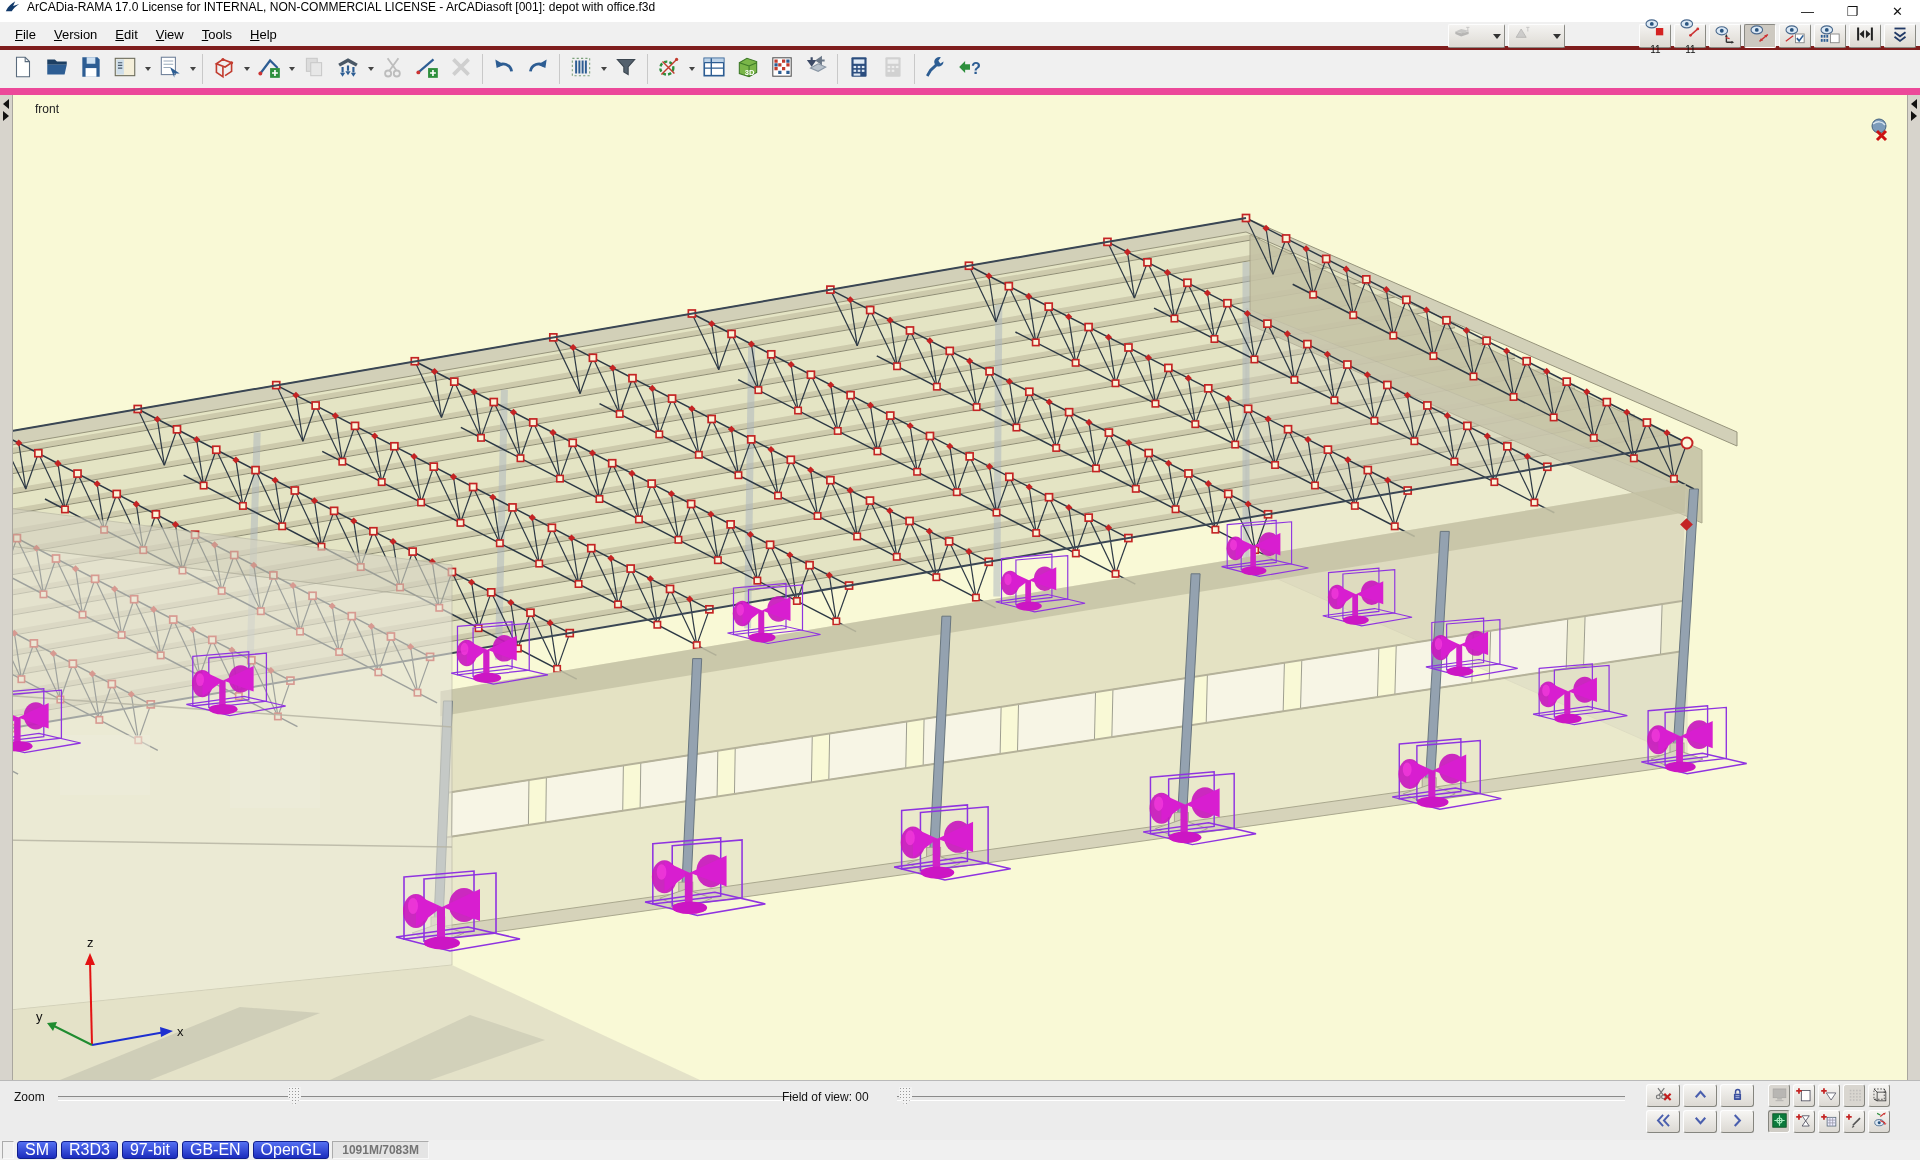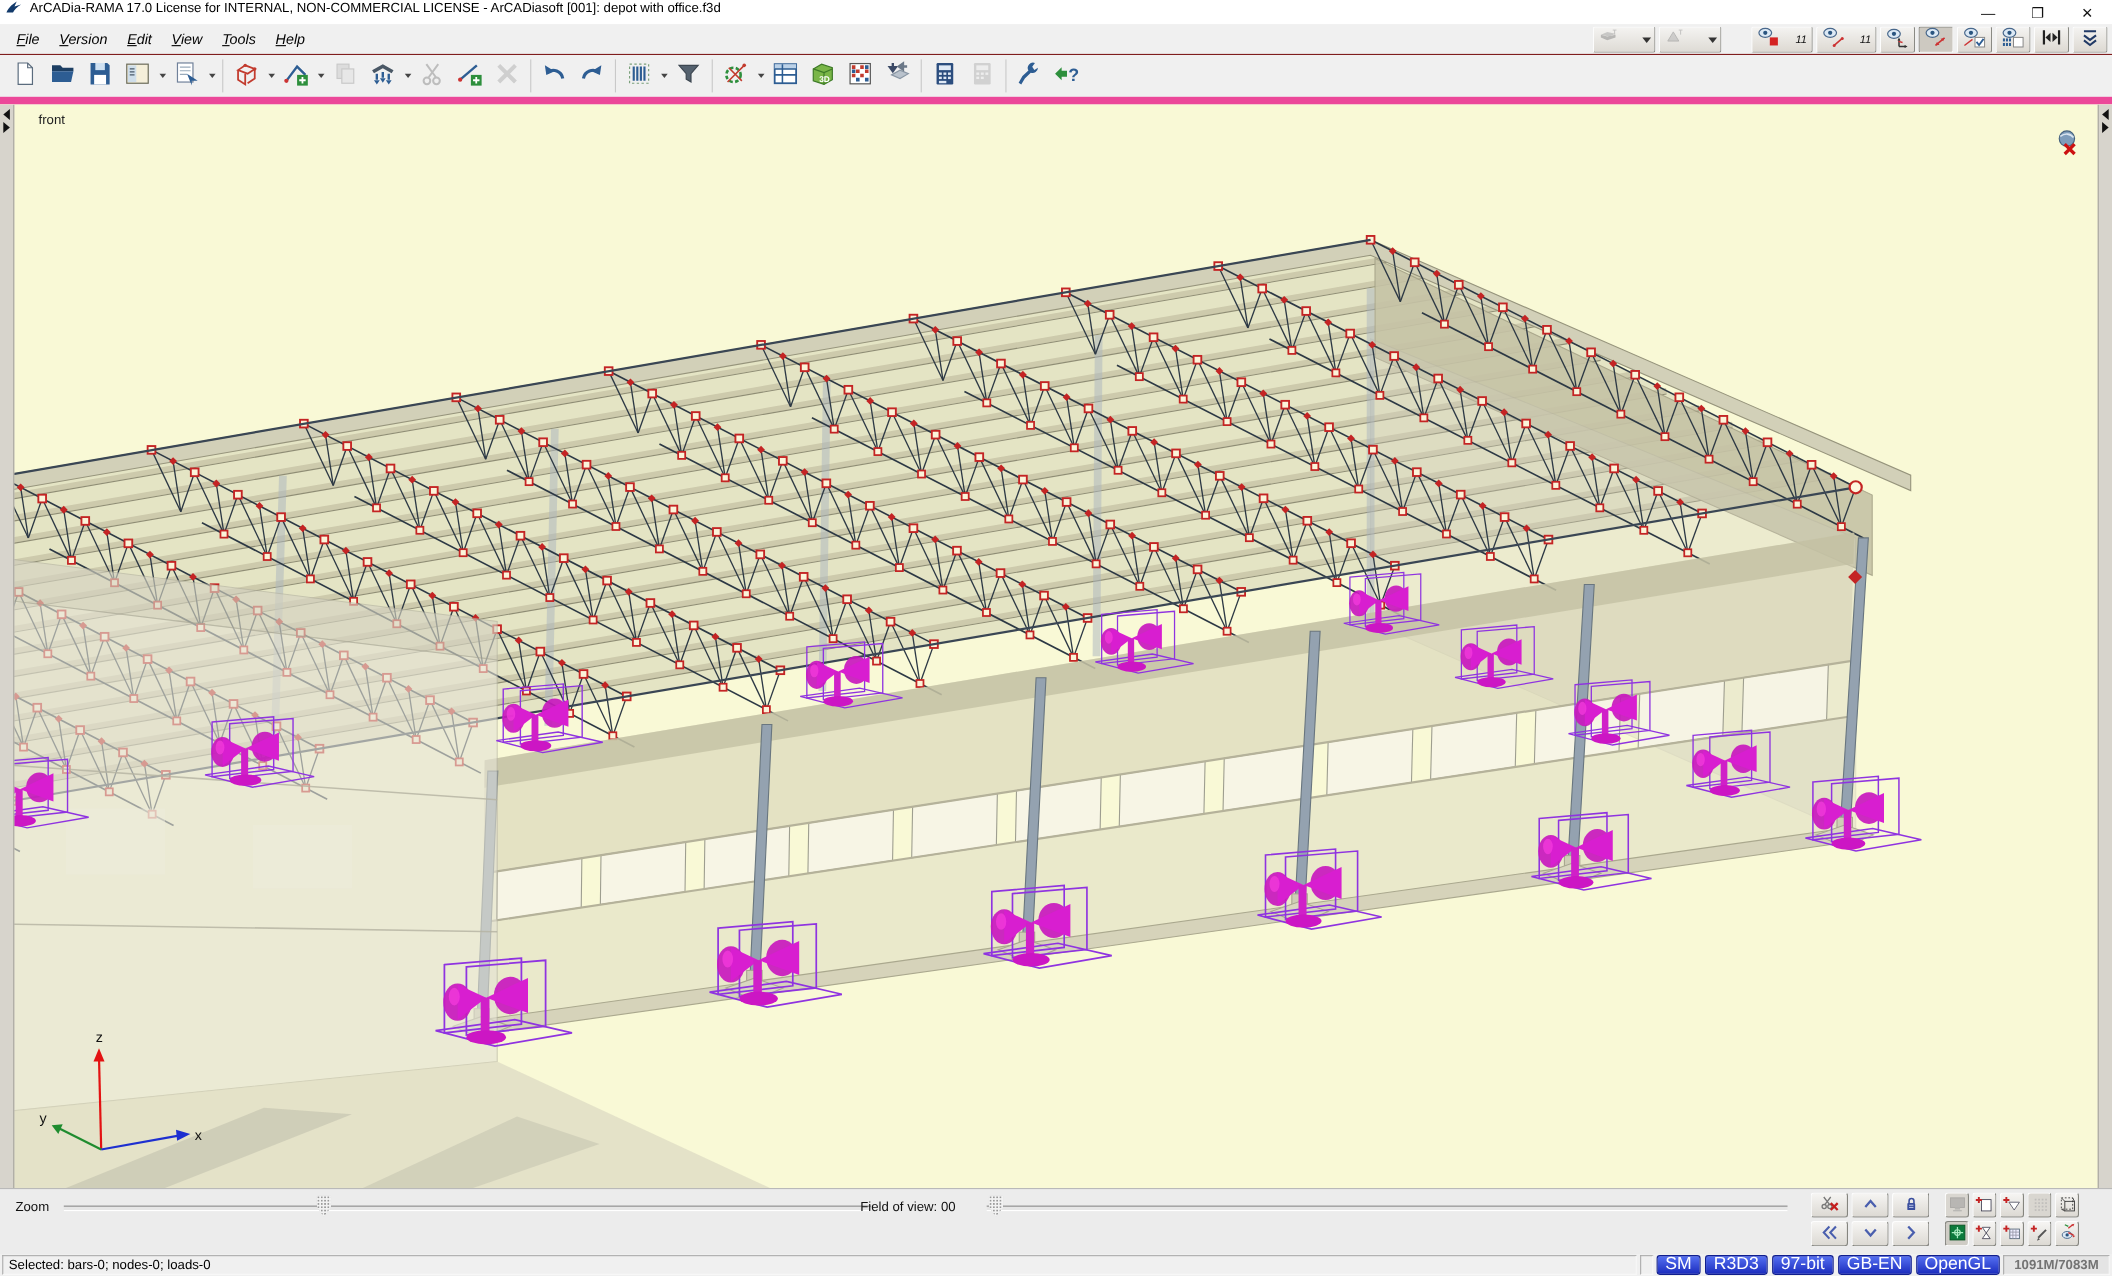--- a/index.html
+++ b/index.html
@@ -1,29 +1,29 @@
 <!DOCTYPE html>
 <html><head>
 <meta charset="utf-8">
 <style>
   * { margin:0; padding:0; box-sizing:border-box; }
   html,body { width:1920px; height:1160px; overflow:hidden; font-family:"Liberation Sans", sans-serif; background:#f0f0f0; }
   .titlebar { height:22px; background:#ffffff; display:flex; align-items:flex-start; padding-left:4px; font-size:12px; color:#000; position:relative; }
   .appicon { width:18px; height:16px; margin-right:5px; }
   .wincontrols { position:absolute; right:0; top:0; height:22px; display:flex; }
   .wincontrols span { width:45px; height:22px; display:flex; align-items:center; justify-content:center; font-size:13px; color:#111; cursor:default; }
-  .menubar { height:28px; background:#f0f0f0; display:flex; align-items:center; position:relative; border-bottom:1px solid #7f1d1d;font-style:italic; }
+  .menubar { height:28px; background:#f0f0f0; display:flex; align-items:center; position:relative; border-bottom:4px solid #7f1d1d; }
   .menus { display:flex; padding-left:6px; }
   .menus .mitem { padding:4px 9px; font-size:13px; color:#000; }
   .menus .mitem u { text-decoration:underline; }
   .menubar-right { position:absolute; right:355px; top:2px; display:flex; gap:3px; }
   .combo { width:57px; height:24px; display:flex; align-items:center; justify-content:space-between; padding:0 3px; background:linear-gradient(#f4f3f1,#dedbd5); border:1px solid; border-color:#fdfdfd #8a8a84 #8a8a84 #fdfdfd; border-radius:2px; }
   .combo.dis svg { filter:grayscale(1); opacity:.55; }
   .view-toolbar { position:absolute; right:4px; top:2px; display:flex; gap:3px; align-items:center; }
-  .vbtn { height:24px; min-width:30px; padding:0 4px; display:flex; align-items:center; justify-content:center; gap:12px; background:linear-gradient(#f4f3f1,#ddd9d2); border:1px solid; border-color:#fdfdfd #8a8a84 #8a8a84 #fdfdfd; border-radius:2px; }
+  .vbtn { height:24px; min-width:30px; padding:0 4px; display:flex; align-items:center; justify-content:center; gap:1px; background:linear-gradient(#f4f3f1,#ddd9d2); border:1px solid; border-color:#fdfdfd #8a8a84 #8a8a84 #fdfdfd; border-radius:2px;flex-direction:column; }
   .vbtn.active { background:#cdc9c1; border-color:#8a8a84 #fdfdfd #fdfdfd #8a8a84; }
   .vbtn .vnum { font-size:10px; color:#111; margin-left:1px; }
   .toolbar { height:45px; background:#f0f0f0; display:flex; align-items:center; padding-left:6px; border-bottom:7px solid #ec4899; }
   .tbtn { width:34px; height:36px; display:flex; align-items:center; justify-content:center; border:1px solid transparent; border-radius:2px; }
   .tbtn.dis svg { filter:grayscale(1); opacity:.42; }
   .ddarrow { width:11px; height:36px; display:flex; align-items:center; justify-content:center; }
   .ddarrow i { width:0; height:0; border-left:3.5px solid transparent; border-right:3.5px solid transparent; border-top:4px solid #444; }
   .sep { width:1px; height:30px; background:#c9c9c9; margin:0 4px; }
   .viewport { position:relative; width:1920px; height:985px; background:#f9f9d6; overflow:hidden; }
   #scene { position:absolute; left:0; top:0; }
@@ -1696,21 +1696,20 @@
               <path d="M13 7l5-4M13 12l6 3" stroke="#c33" stroke-width="1.6"></path>
               <path d="M20 2l-3.4.8 2 2.2zM21 16l-3.3-1.2.7 2.9z" fill="#c33"></path>
               <path d="M9 3l4 2" stroke="#2d8f3c" stroke-width="1.5"></path>
             </svg></span>
         </div>
       </div>
   </div>
 </div>
 
 <div class="statusbar">
-  <div class="cell main">Selected: bars-0; nodes-0; loads-0</div>
   <div class="cell" style="width:10px"></div>
   <span id="badges" style="display:flex;gap:4px">
       <span class="badge">SM</span>
       <span class="badge">R3D3</span>
       <span class="badge">97-bit</span>
       <span class="badge">GB-EN</span>
       <span class="badge">OpenGL</span>
     </span>
   <div class="cell mem">1091M/7083M</div>
 </div>

